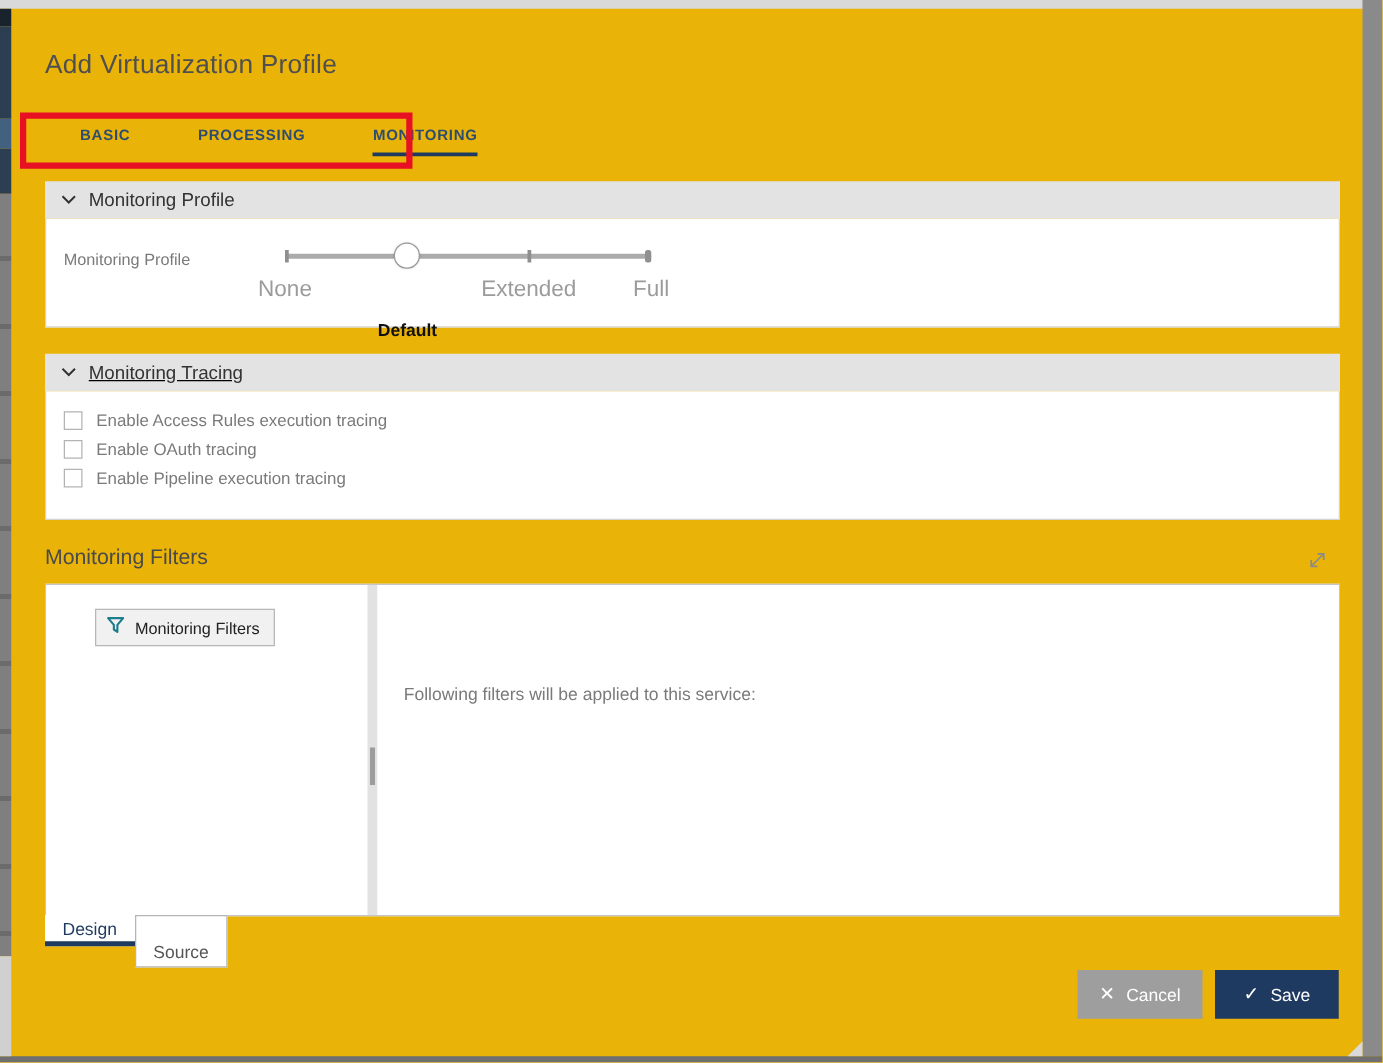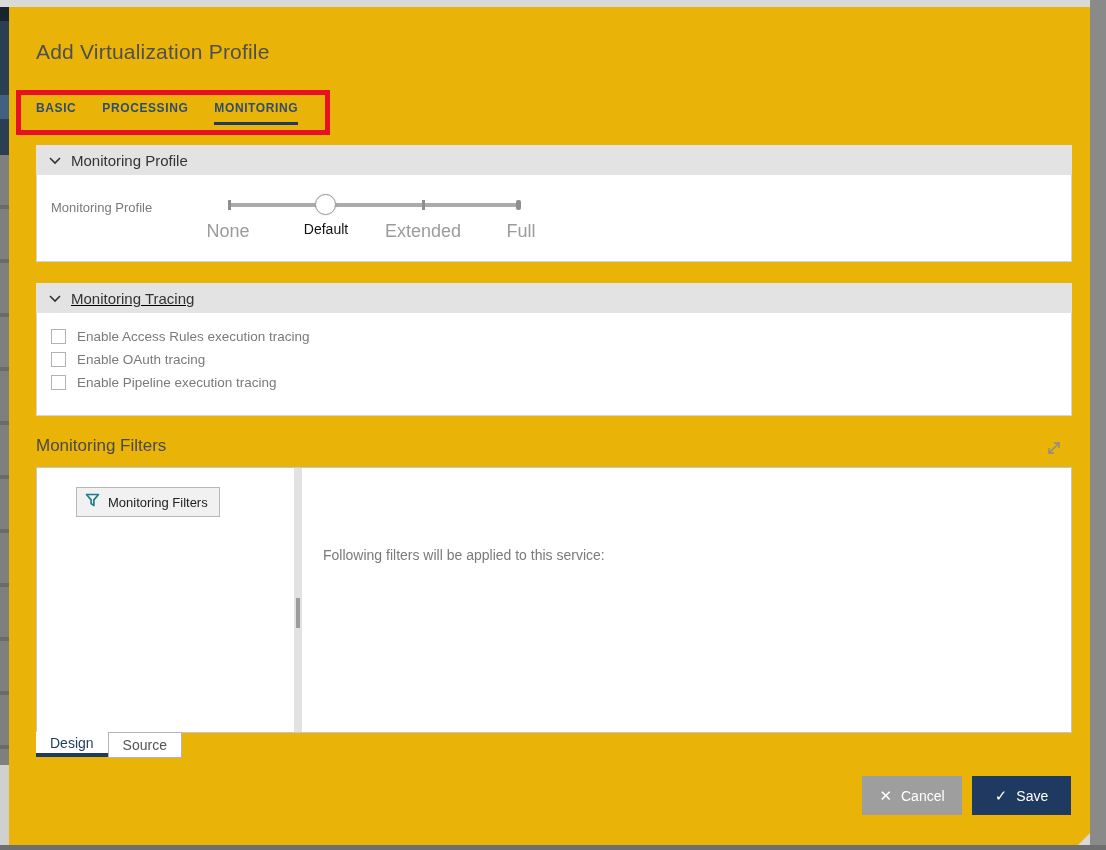--- a/index.html
+++ b/index.html
@@ -19,21 +19,21 @@
   .ls-seg5 { position:absolute; left:0; top:148px; width:9px; height:610px;
              background:repeating-linear-gradient(to bottom,#7f7f7f 0 50px,#6b6b6b 50px 54px); }
   .ls-seg6 { position:absolute; left:0; top:758px; width:9px; height:80px; background:#d0d0d0; }
   .resize-grip { position:absolute; left:1078px; top:833px; width:0; height:0;
                  border-left:12px solid transparent; border-bottom:12px solid #d9d9d9; }
 
   
   .dlg-title { position:absolute; left:36px; top:40px; font-size:21px; font-weight:300; color:#4f4f4f; letter-spacing:0.2px; }
 
   .tabs-row { position:absolute; left:36px; top:101px; display:flex; gap:26px; }
-  .tab { font-size:12px; font-weight:700; letter-spacing:0.6px; color:#2e4d6e; padding-bottom:7px; cursor:pointer; }
+  .tab { font-size:12px; font-weight:700; letter-spacing:0.6px; color:#2e4d6e; padding-bottom:7px; cursor:pointer;margin-left:28px; }
   .tab.active { border-bottom:3px solid #1f3a5f; }
 
   .annotation-box { position:absolute; left:16px; top:90px; width:314px; height:45px;
                     border:5px solid #e81123; pointer-events:none; }
 
   .section-header { position:absolute; left:36px; width:1036px; height:30px; background:#e3e3e3;
                     display:flex; align-items:center; padding-left:13px; gap:10px; cursor:pointer; }
   .section-header .sec-title { font-size:15px; color:#333; }
   .sec1-header { top:145px; }
   .sec1-body { position:absolute; left:36px; top:175px; width:1036px; height:87px;
@@ -48,21 +48,21 @@
   .slider-wrap { position:absolute; left:191px; top:0; width:293px; height:87px; }
   .slider-track { position:absolute; left:0; top:28px; width:293px; height:4px; background:#ababab; border-radius:2px; }
   .slider-tick { position:absolute; top:25px; width:3px; height:10px; background:#8f8f8f; }
   .tick-0 { left:0; }
   .tick-2 { left:194px; }
   .tick-3 { left:288px; width:5px; border-radius:2px; }
   .slider-handle { position:absolute; left:87px; top:19px; width:21px; height:21px; background:#fff;
                    border:1px solid #9a9a9a; border-radius:50%; cursor:pointer; box-shadow:0 0 2px rgba(0,0,0,0.15); }
   .slider-label { position:absolute; top:46px; width:90px; text-align:center; font-size:18px; color:#9b9b9b; transform:translateX(-50%); cursor:pointer; }
   .sl-0 { left:0; } .sl-1 { left:98px; } .sl-2 { left:195px; } .sl-3 { left:293px; }
-  .slider-label.selected { color:#111; font-weight:400; font-size:14px; }
+  .slider-label.selected { color:#111; font-weight:700; font-size:14px;margin-top:35px; }
 
   
   .chk-rows { position:absolute; left:14px; top:16px; display:flex; flex-direction:column; gap:8px; }
   .chk-row { display:flex; align-items:center; gap:11px; cursor:pointer; }
   .chk-box { width:15px; height:15px; border:1px solid #b3b3b3; background:#fff; flex:0 0 auto; }
   .chk-label { font-size:13.5px; color:#7a7a7a; }
 
   
   .filters-heading { position:absolute; left:36px; top:436px; font-size:17px; color:#4a4a4a; }
   .expand-icon { position:absolute; left:1045px; top:439px; width:18px; height:18px; cursor:pointer; }
@@ -77,21 +77,21 @@
   .splitter-handle { position:absolute; left:2px; top:130px; width:4px; height:30px; background:#9c9c9c; }
   .details-pane { position:absolute; left:265px; top:0; width:769px; height:264px; background:#fff; }
   .details-head-row { position:absolute; left:21px; top:28px; display:flex; align-items:baseline; gap:22px; }
   .details-heading { font-size:18px; color:#555; }
   .link { font-size:13.5px; color:#2577cd; cursor:pointer; }
   .details-desc { position:absolute; left:21px; top:79px; font-size:14px; color:#7a7a7a; }
 
   .view-tabs { position:absolute; left:36px; top:732px; display:flex; align-items:flex-start; }
   .view-tab { font-size:14px; padding:3px 14px 2px 14px; cursor:pointer; background:#fff; }
   .view-tab.active { color:#1f3a5f; border-bottom:4px solid #1f3a5f; }
-  .view-tab.inactive { color:#555; border:1px solid #b5b5b5; padding-top:4px; padding-bottom:4px; }
+  .view-tab.inactive { color:#555; border:1px solid #b5b5b5; padding-top:20px; padding-bottom:4px; }
 
   
   .btn { position:absolute; top:776px; height:39px; display:flex; align-items:center; justify-content:center;
          gap:9px; color:#fff; font-size:14px; cursor:pointer; border:none; }
   .btn .btn-icon { font-size:15px; line-height:1; }
   .btn-cancel { left:862px; width:100px; background:#9e9e9e; }
   .btn-save { left:972px; width:99px; background:#1f3a61; }
 </style>
 </head>
 <body>

